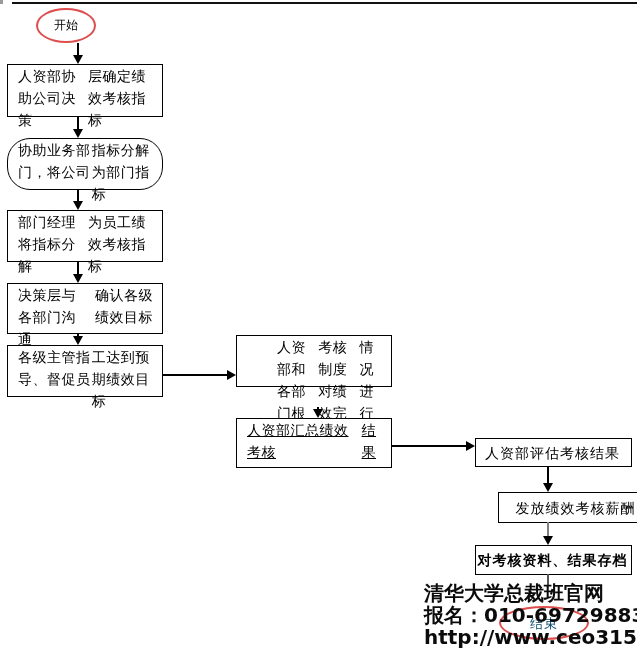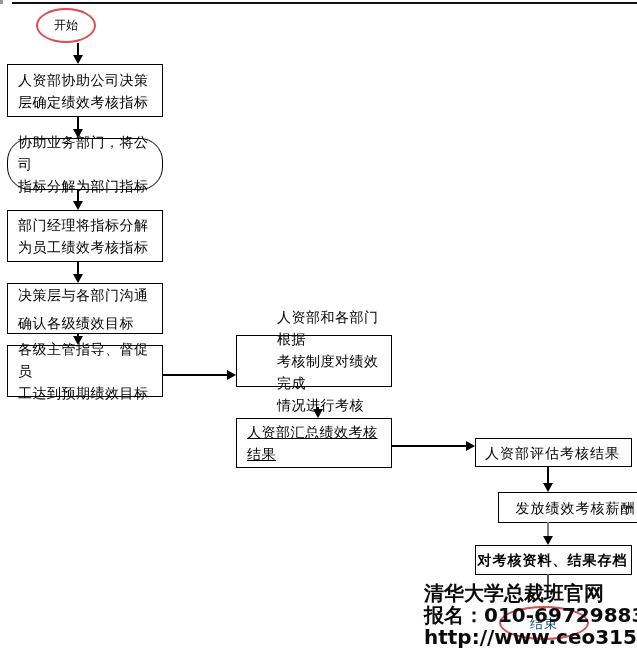--- a/index.html
+++ b/index.html
@@ -4,21 +4,21 @@
 <style>
   html,body{margin:0;padding:0;background:#fff;}
   .stage{
     position:relative;width:637px;height:650px;background:#fff;
     font-family:"DejaVu Sans","Liberation Sans",sans-serif;
     overflow:hidden;color:#000;
   }
   .box{
     position:absolute;box-sizing:border-box;border:1.5px solid #000;background:#fff;
     font-size:14px;line-height:22px;letter-spacing:0.5px;
-    display:flex;flex-direction:column;justify-content:center;
+    display:flex;flex-direction:row;justify-content:center;
     padding-left:10px;padding-right:4px;
   }
   .box.center{align-items:center;padding-left:0;padding-right:2px;letter-spacing:1px;}
   .ellipse{
     position:absolute;box-sizing:border-box;border:2px solid var(--accent-red,#dd4f4f);
     border-radius:50%;display:flex;align-items:center;justify-content:center;
     font-size:12px;background:transparent;
   }
   .vstem{position:absolute;width:2px;background:#000;}
   .hstem{position:absolute;height:2px;background:#000;}

